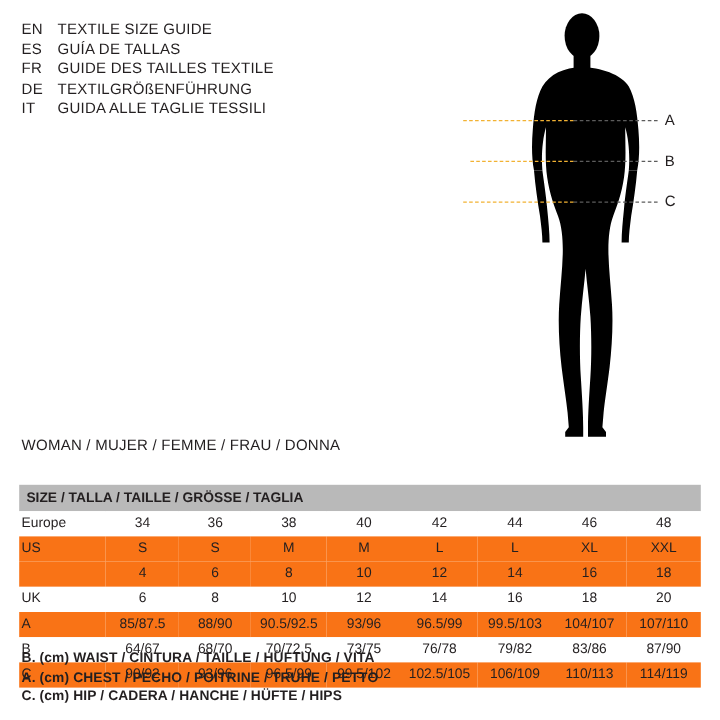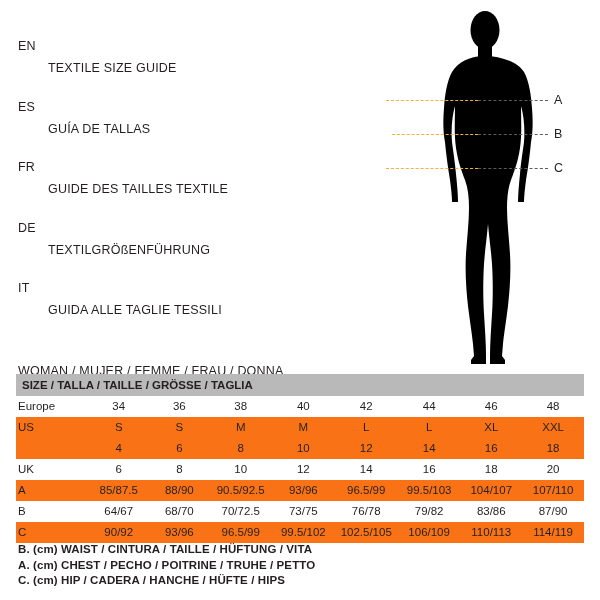--- a/index.html
+++ b/index.html
@@ -36,21 +36,20 @@
     letter-spacing: 0.2px;
     white-space: nowrap;
   }
   .lang-code {
     width: 30px;
     flex: 0 0 30px;
     font-size: 12.5px;
   }
   .lang-text {
     font-size: 12.5px;
-    margin-top: 44px;
   }
 
   
   .figure-wrap {
     position: absolute;
     right: 0px;
     top: 8px;
     width: 230px;
     height: 360px;
   }
@@ -84,21 +83,21 @@
     position: absolute;
     left: 18px;
     top: 364px;
     font-size: 12.5px;
     font-weight: normal;
     letter-spacing: 0.2px;
   }
   table.size-table {
     position: absolute;
     left: 16px;
-    top: 374px;
+    top: 404px;
     width: 568px;
     border-collapse: collapse;
     font-size: 11.5px;
   }
   table.size-table td {
     padding: 2px 2px;
     height: 17px;
     line-height: 13px;
   }
   tr.header-row td {

